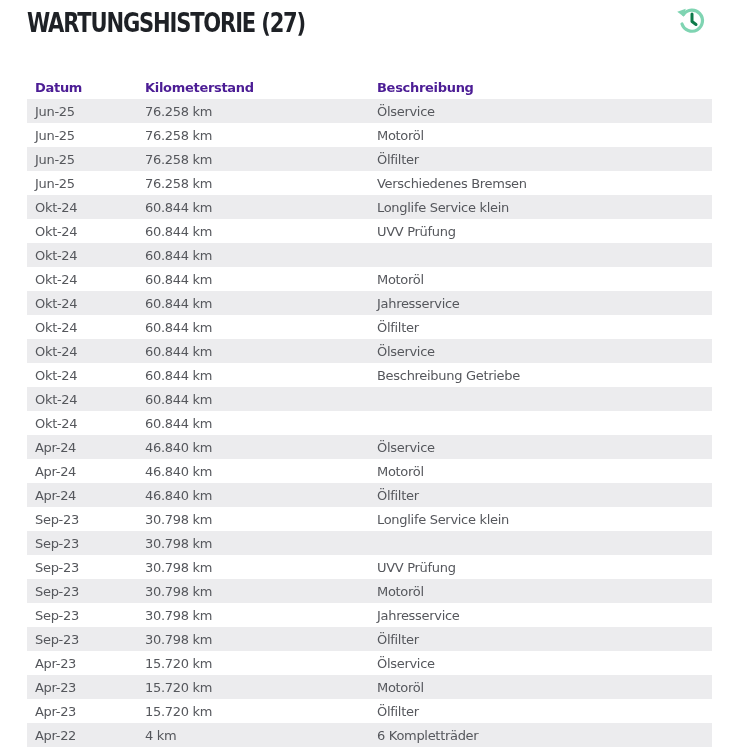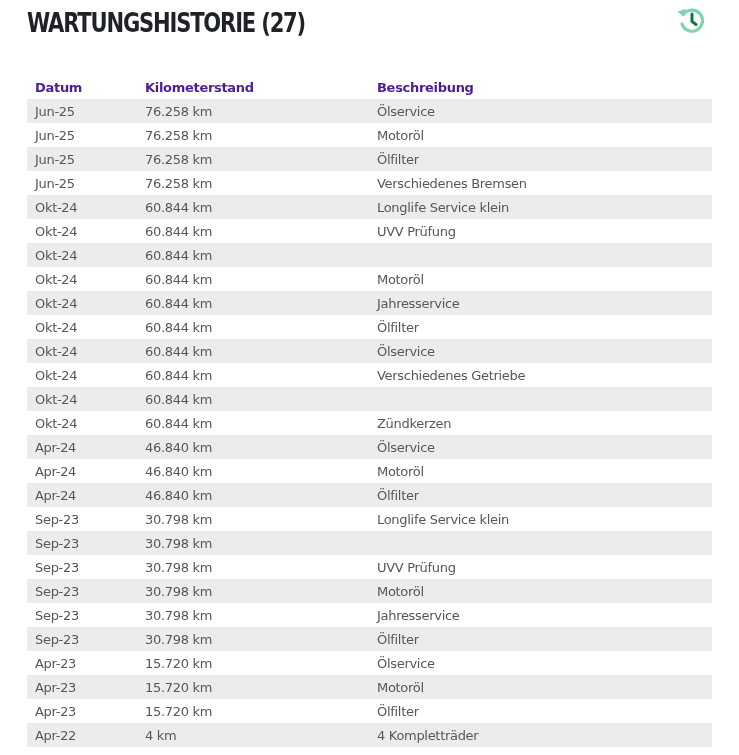--- a/index.html
+++ b/index.html
@@ -92,30 +92,29 @@
         <div class="td c3">Ölfilter</div>
       </div>
       <div class="row alt">
         <div class="td c1">Okt-24</div>
         <div class="td c2">60.844 km</div>
         <div class="td c3">Ölservice</div>
       </div>
       <div class="row">
         <div class="td c1">Okt-24</div>
         <div class="td c2">60.844 km</div>
-        <div class="td c3">Verschiedenes Getriebe</div>
+        <div class="td c3">Beschreibung Getriebe</div>
       </div>
       <div class="row alt">
         <div class="td c1">Okt-24</div>
         <div class="td c2">60.844 km</div>
       </div>
       <div class="row">
         <div class="td c1">Okt-24</div>
         <div class="td c2">60.844 km</div>
-        <div class="td c3">Zündkerzen</div>
       </div>
       <div class="row alt">
         <div class="td c1">Apr-24</div>
         <div class="td c2">46.840 km</div>
         <div class="td c3">Ölservice</div>
       </div>
       <div class="row">
         <div class="td c1">Apr-24</div>
         <div class="td c2">46.840 km</div>
         <div class="td c3">Motoröl</div>
@@ -165,16 +164,16 @@
         <div class="td c3">Motoröl</div>
       </div>
       <div class="row">
         <div class="td c1">Apr-23</div>
         <div class="td c2">15.720 km</div>
         <div class="td c3">Ölfilter</div>
       </div>
       <div class="row alt">
         <div class="td c1">Apr-22</div>
         <div class="td c2">4 km</div>
-        <div class="td c3">4 Kompletträder</div>
+        <div class="td c3">6 Kompletträder</div>
       </div>
     </div>
 </div>
 
 </body></html>

